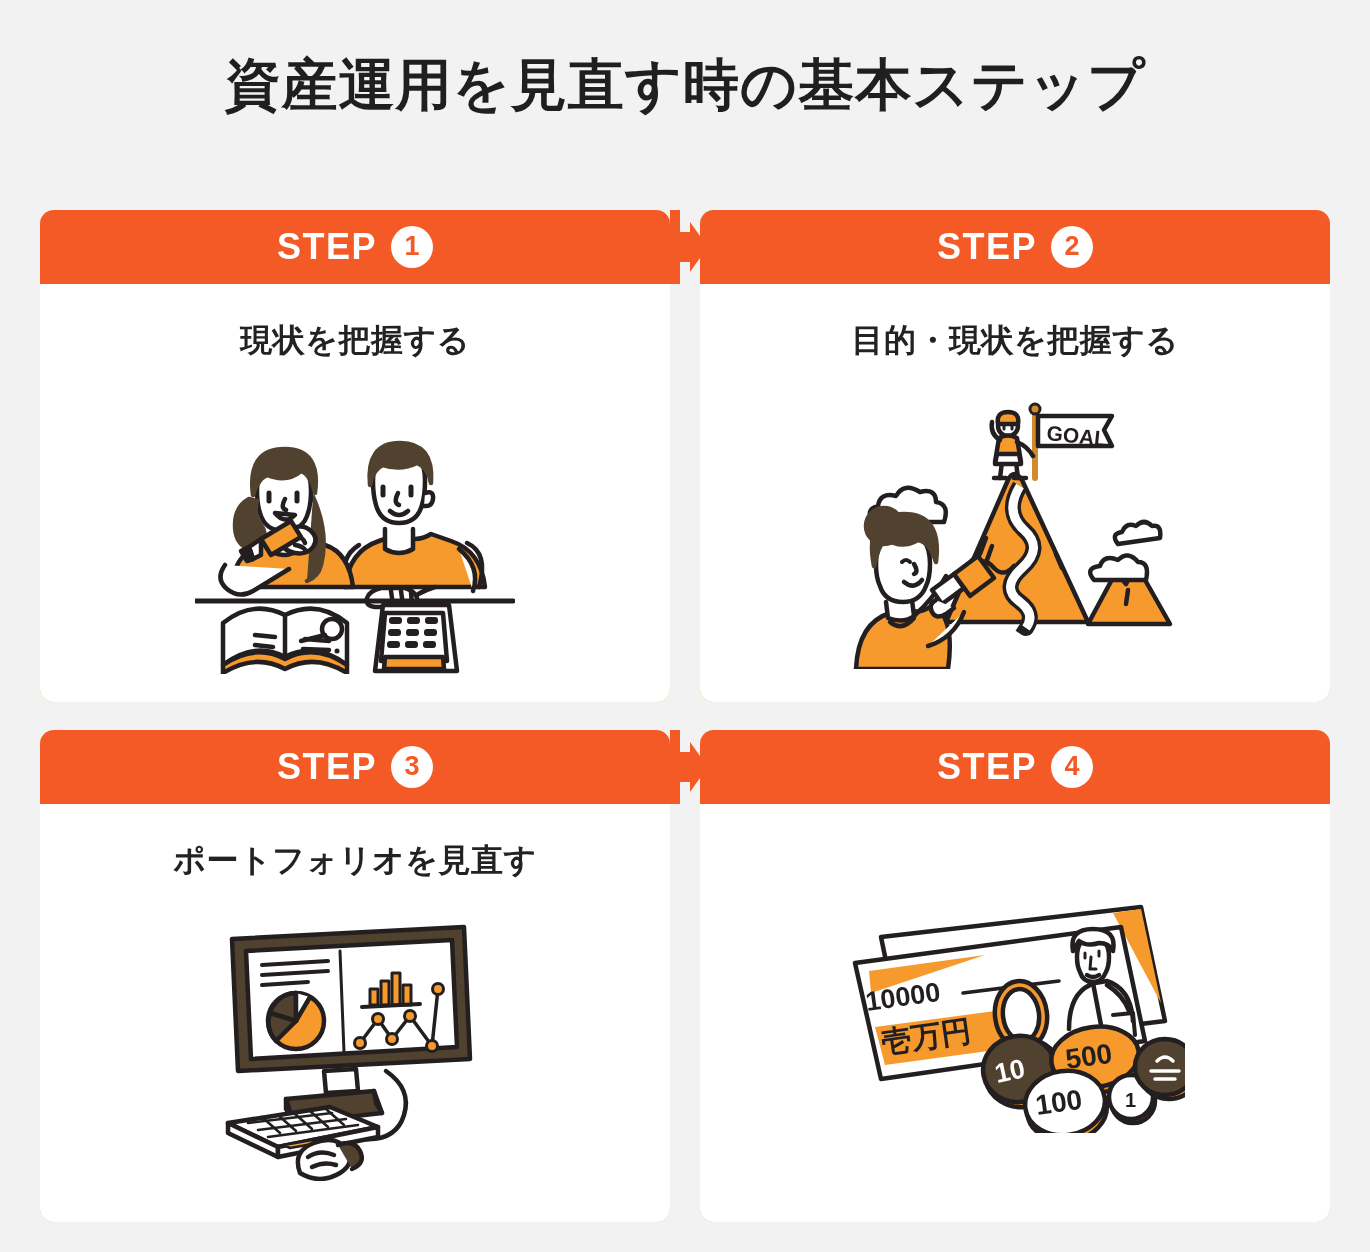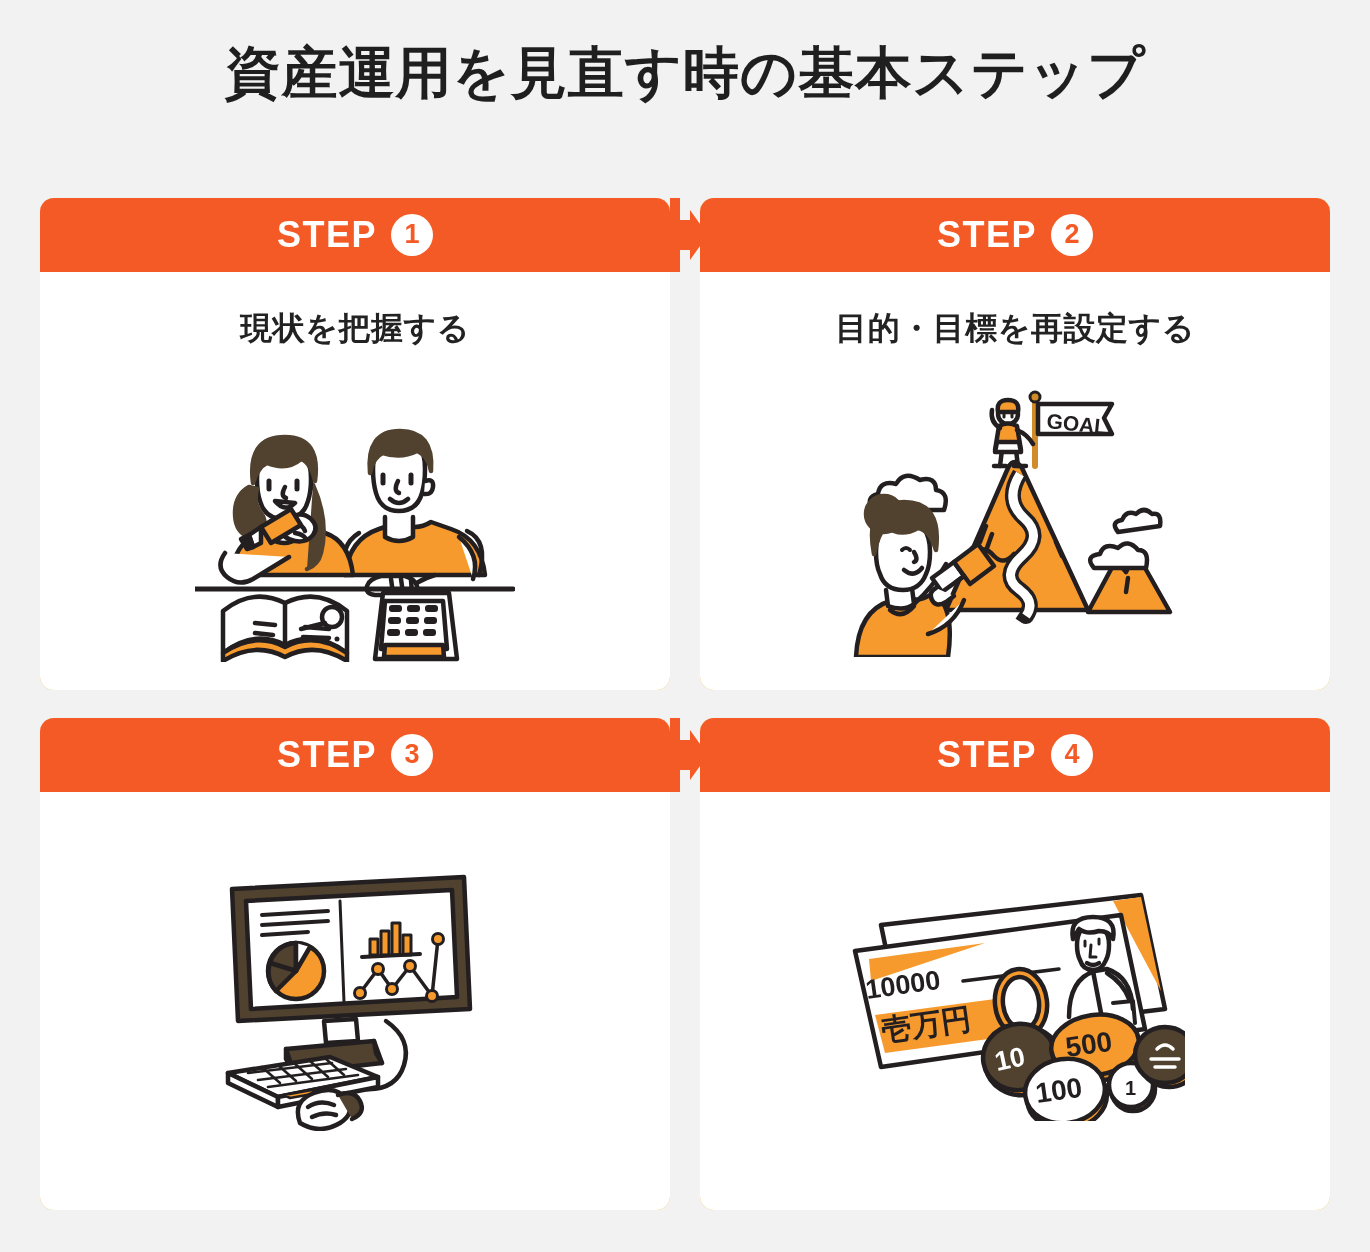--- a/index.html
+++ b/index.html
@@ -10,20 +10,21 @@
     background: #f2f2f2;
     font-family: "Liberation Sans", "DejaVu Sans", sans-serif;
     overflow: hidden;
   }
 
   .page {
     position: relative;
     width: 1370px;
     height: 1008px;
     background: #f2f2f2;
+    margin-top: 12px;
   }
 
   
   .page-title {
     position: absolute;
     top: 38px;
     left: 0;
     width: 1370px;
     text-align: center;
     font-size: 56px;
@@ -259,21 +260,21 @@
         </svg>
       </div>
     </div>
 
     <div class="card">
       <div class="step-header">
         <span class="step-word">STEP</span>
         <span class="step-badge">2</span>
       </div>
 
-      <h2 class="card-heading">目的・目標を再設定する</h2>
+      <h2 class="card-heading">目的・現状を把握する</h2>
 
       <div class="illus-wrap">
 
         <svg width="330" height="275" viewBox="0 0 330 275" aria-hidden="true">
           <g fill="none" stroke="#231f20" stroke-width="4.5" stroke-linecap="round" stroke-linejoin="round">
 
             <path d="M238 230 L266 178 l10 12 l10 -20 l34 60 z" fill="#f79a2e" stroke="#231f20"></path>
             <path d="M278 196 l-2 14"></path>
 
             <path d="M96 228 L158 86 q6 -12 14 0 L238 228 z" fill="#f79a2e" stroke="#231f20"></path>
@@ -346,20 +347,21 @@
         <span class="step-badge">3</span>
       </div>
 
       <div class="arrow-connector">
         <svg width="30" height="104" viewBox="0 0 30 104" aria-hidden="true">
           <rect x="0" y="0" width="30" height="104" fill="#f2f2f2"></rect>
           <path d="M0 0 L10 0 L10 22 L20 22 L20 12 L30 26 L30 48 L20 62 L20 52 L10 52 L10 74 L0 74 Z" fill="#f45a25"></path>
         </svg>
       </div>
 
+      <h2 class="card-heading">ポートフォリオを見直す</h2>
 
       <div class="illus-wrap">
 
         <svg width="270" height="260" viewBox="0 0 270 260" aria-hidden="true">
           <g fill="none" stroke="#231f20" stroke-width="4.5" stroke-linecap="round" stroke-linejoin="round">
 
             <path d="M12 18 L244 6 L250 138 L18 150 z" fill="#51412f" stroke="#231f20"></path>
 
             <path d="M26 30 L232 19 L237 126 L31 138 z" fill="#fff" stroke="#231f20"></path>
 

